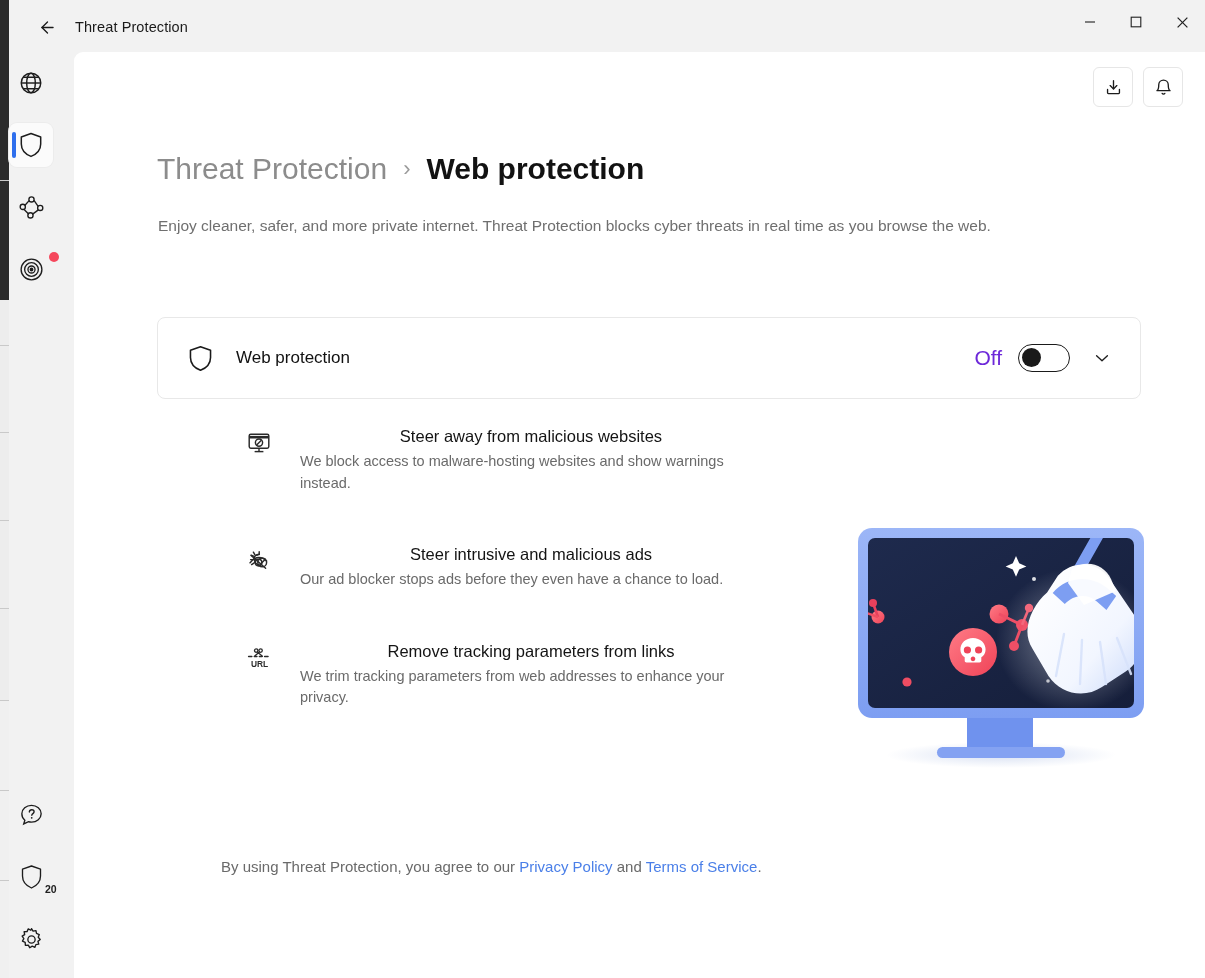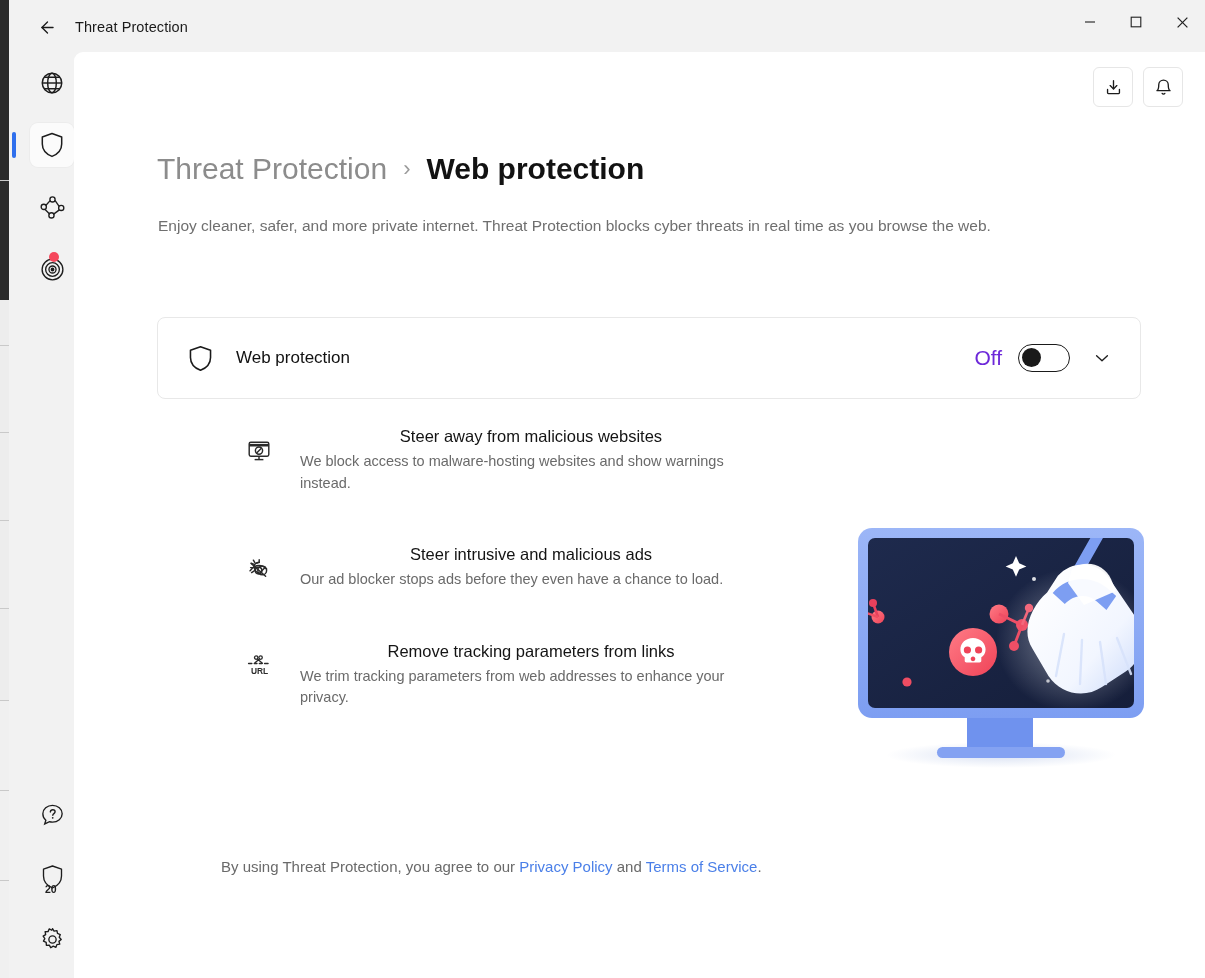--- a/index.html
+++ b/index.html
@@ -61,21 +61,21 @@
 
   
   .sidebar {
     position: absolute; left: 0; top: 52px; width: 65px; height: 926px;
     background: #f2f2f2;
   }
   .rail-top { position: absolute; left: 0; top: 0; width: 65px; }
   .rail-bottom { position: absolute; left: 0; bottom: 8px; width: 65px; }
   .rail-item {
     position: relative; width: 65px; height: 62px;
-    display: flex; align-items: center; justify-content: flex-end;
+    display: flex; align-items: center; justify-content: flex-start;
     cursor: pointer;
   }
   .rail-icon-box {
     width: 44px; height: 44px; border-radius: 8px;
     display: flex; align-items: center; justify-content: center;
   }
   .rail-item.active .rail-icon-box { background: #fbfbfb; box-shadow: 0 0 0 1px #ececec; }
   .rail-item.active::before {
     content: ""; position: absolute; left: 3px; top: 50%; transform: translateY(-50%);
     width: 4px; height: 26px; border-radius: 3px; background: #2f6fed;
@@ -150,21 +150,21 @@
   .chev-btn {
     width: 32px; height: 32px; display: flex; align-items: center; justify-content: center;
     cursor: pointer; border-radius: 4px;
   }
 
   
   .features { position: absolute; left: 168px; top: 372px; width: 520px; }
   .feature { position: relative; padding-left: 58px; }
   .feature .f-icon {
     position: absolute; left: 0; top: 6px; width: 34px; height: 34px;
-    display: flex; align-items: flex-end; justify-content: center;
+    display: flex; align-items: flex-start; justify-content: center;
   }
   .f-title { font-size: 16.5px; color: #141414; line-height: 24px; text-align: center; }
   .f-desc { font-size: 14.5px; color: #6a6a6a; line-height: 21.5px; margin-top: 3px; }
 
   .legal {
     position: absolute; left: 147px; top: 806px;
     font-size: 15px; color: #6a6a6a;
   }
   .legal a { color: #4a7fe8; text-decoration: none; cursor: pointer; }
 

